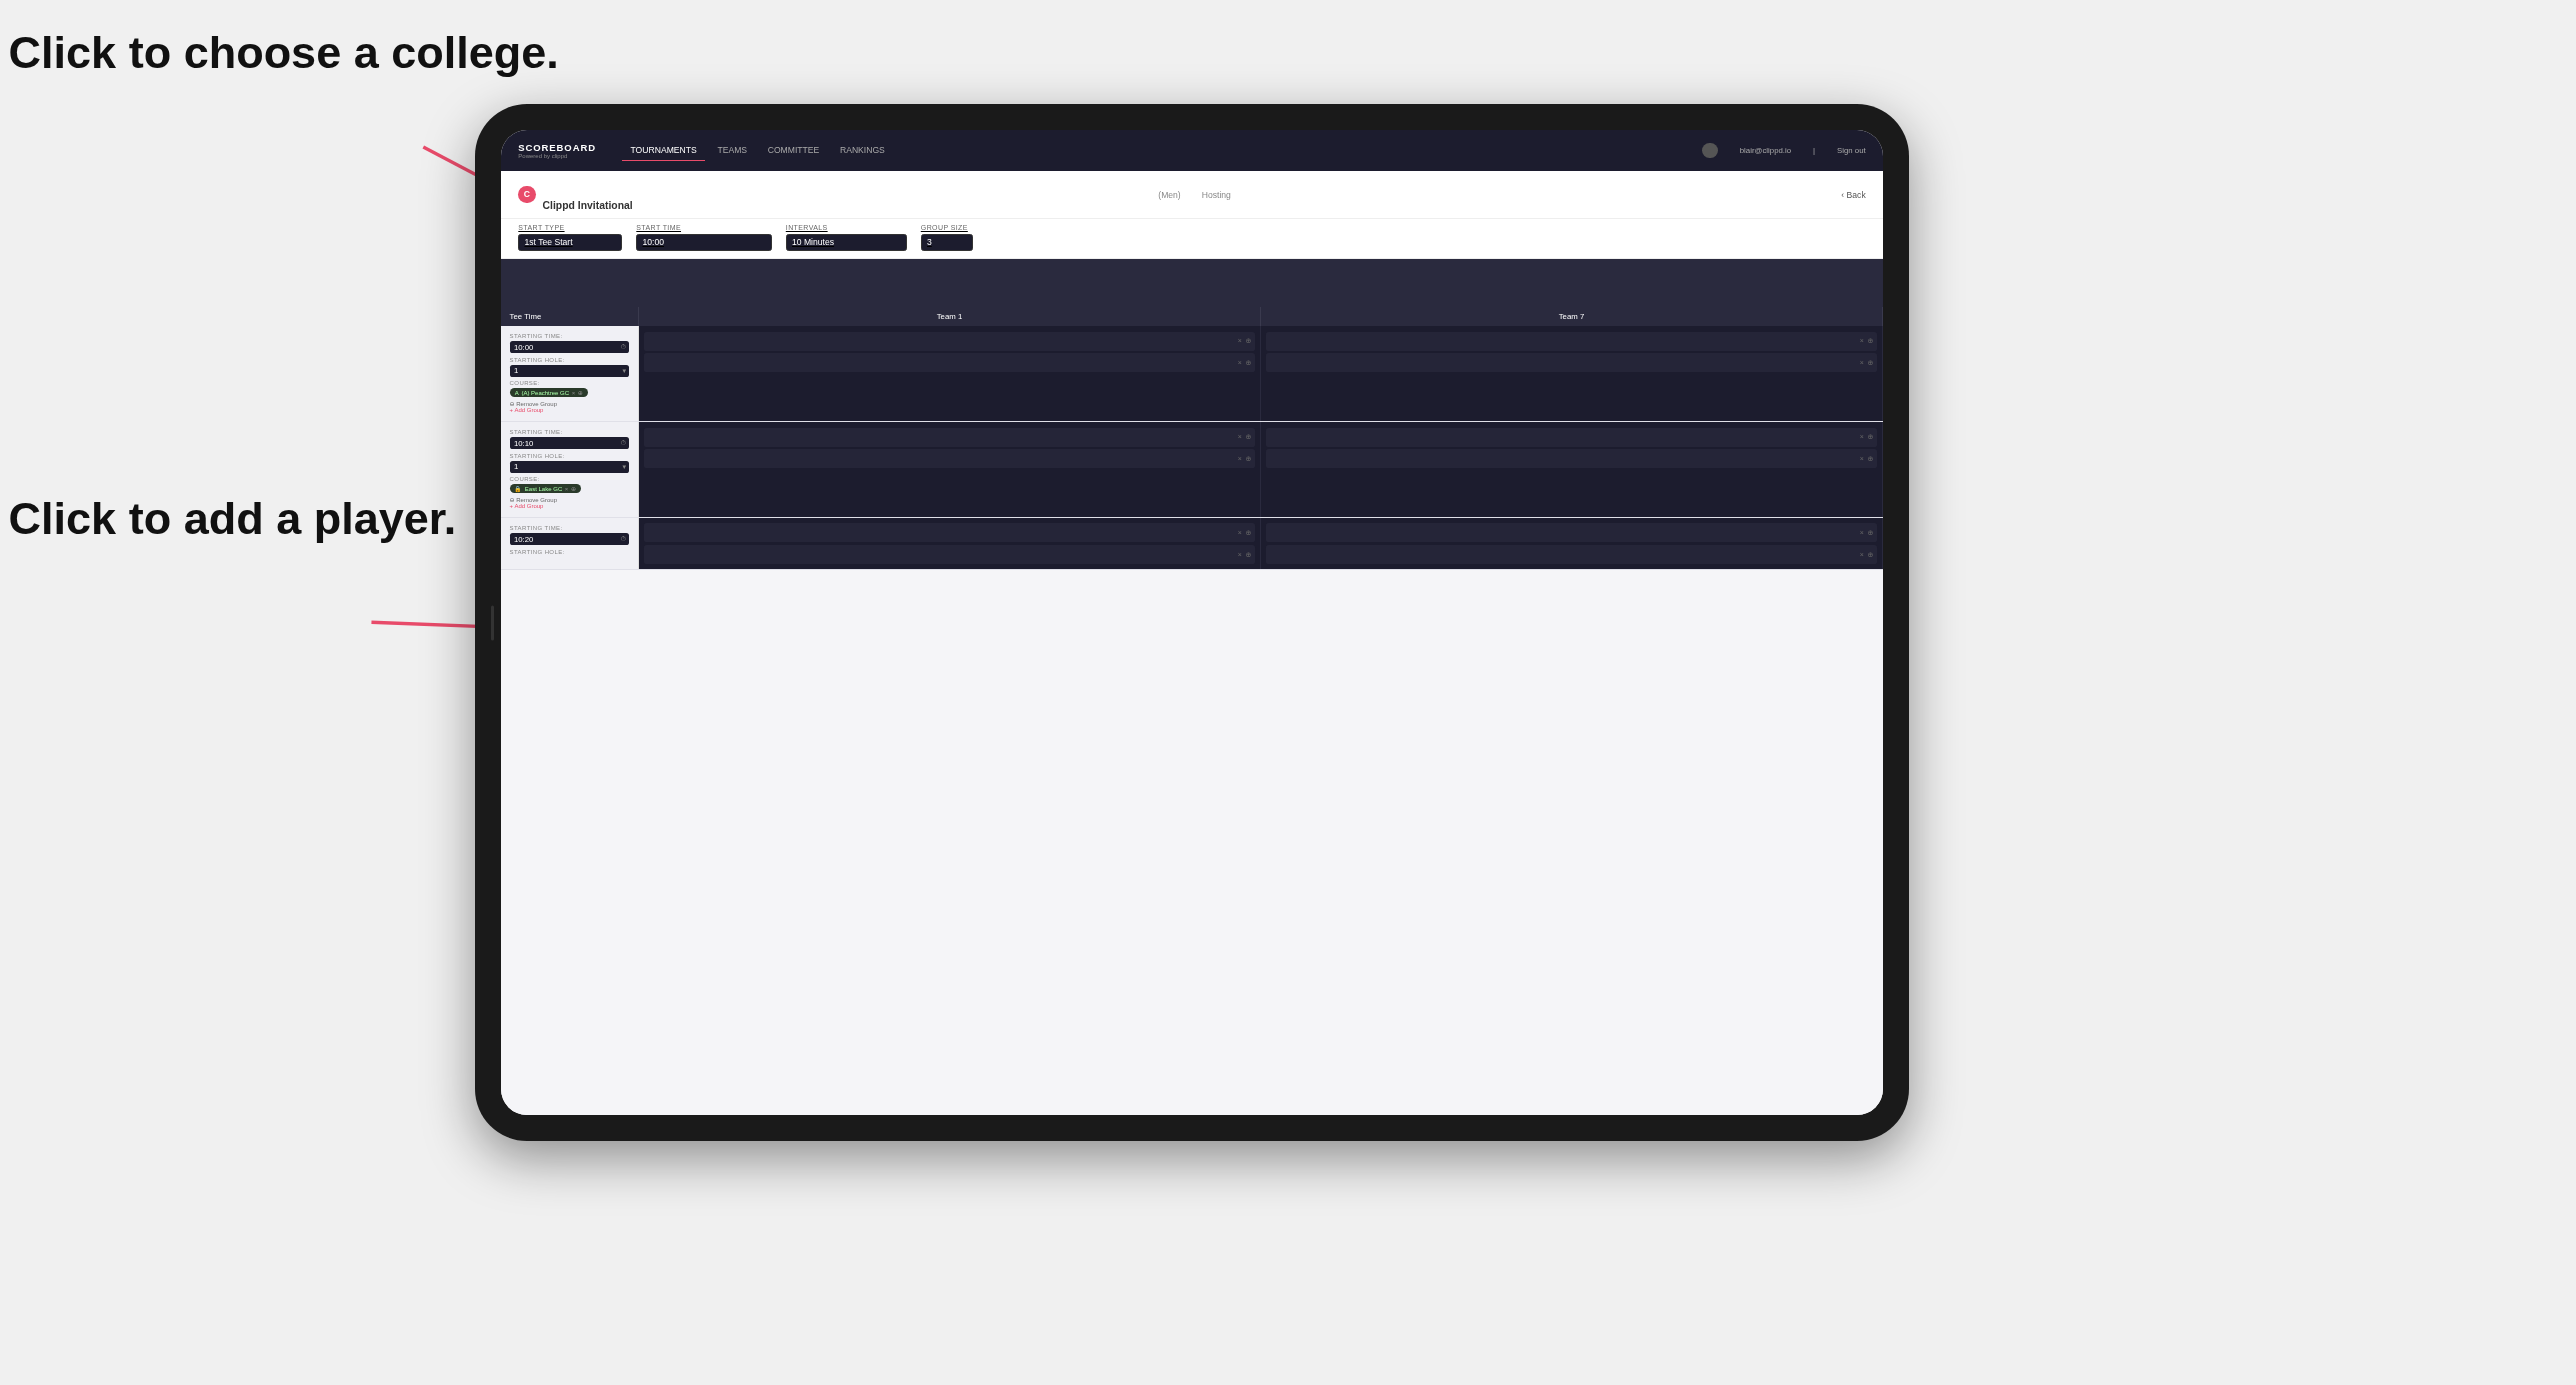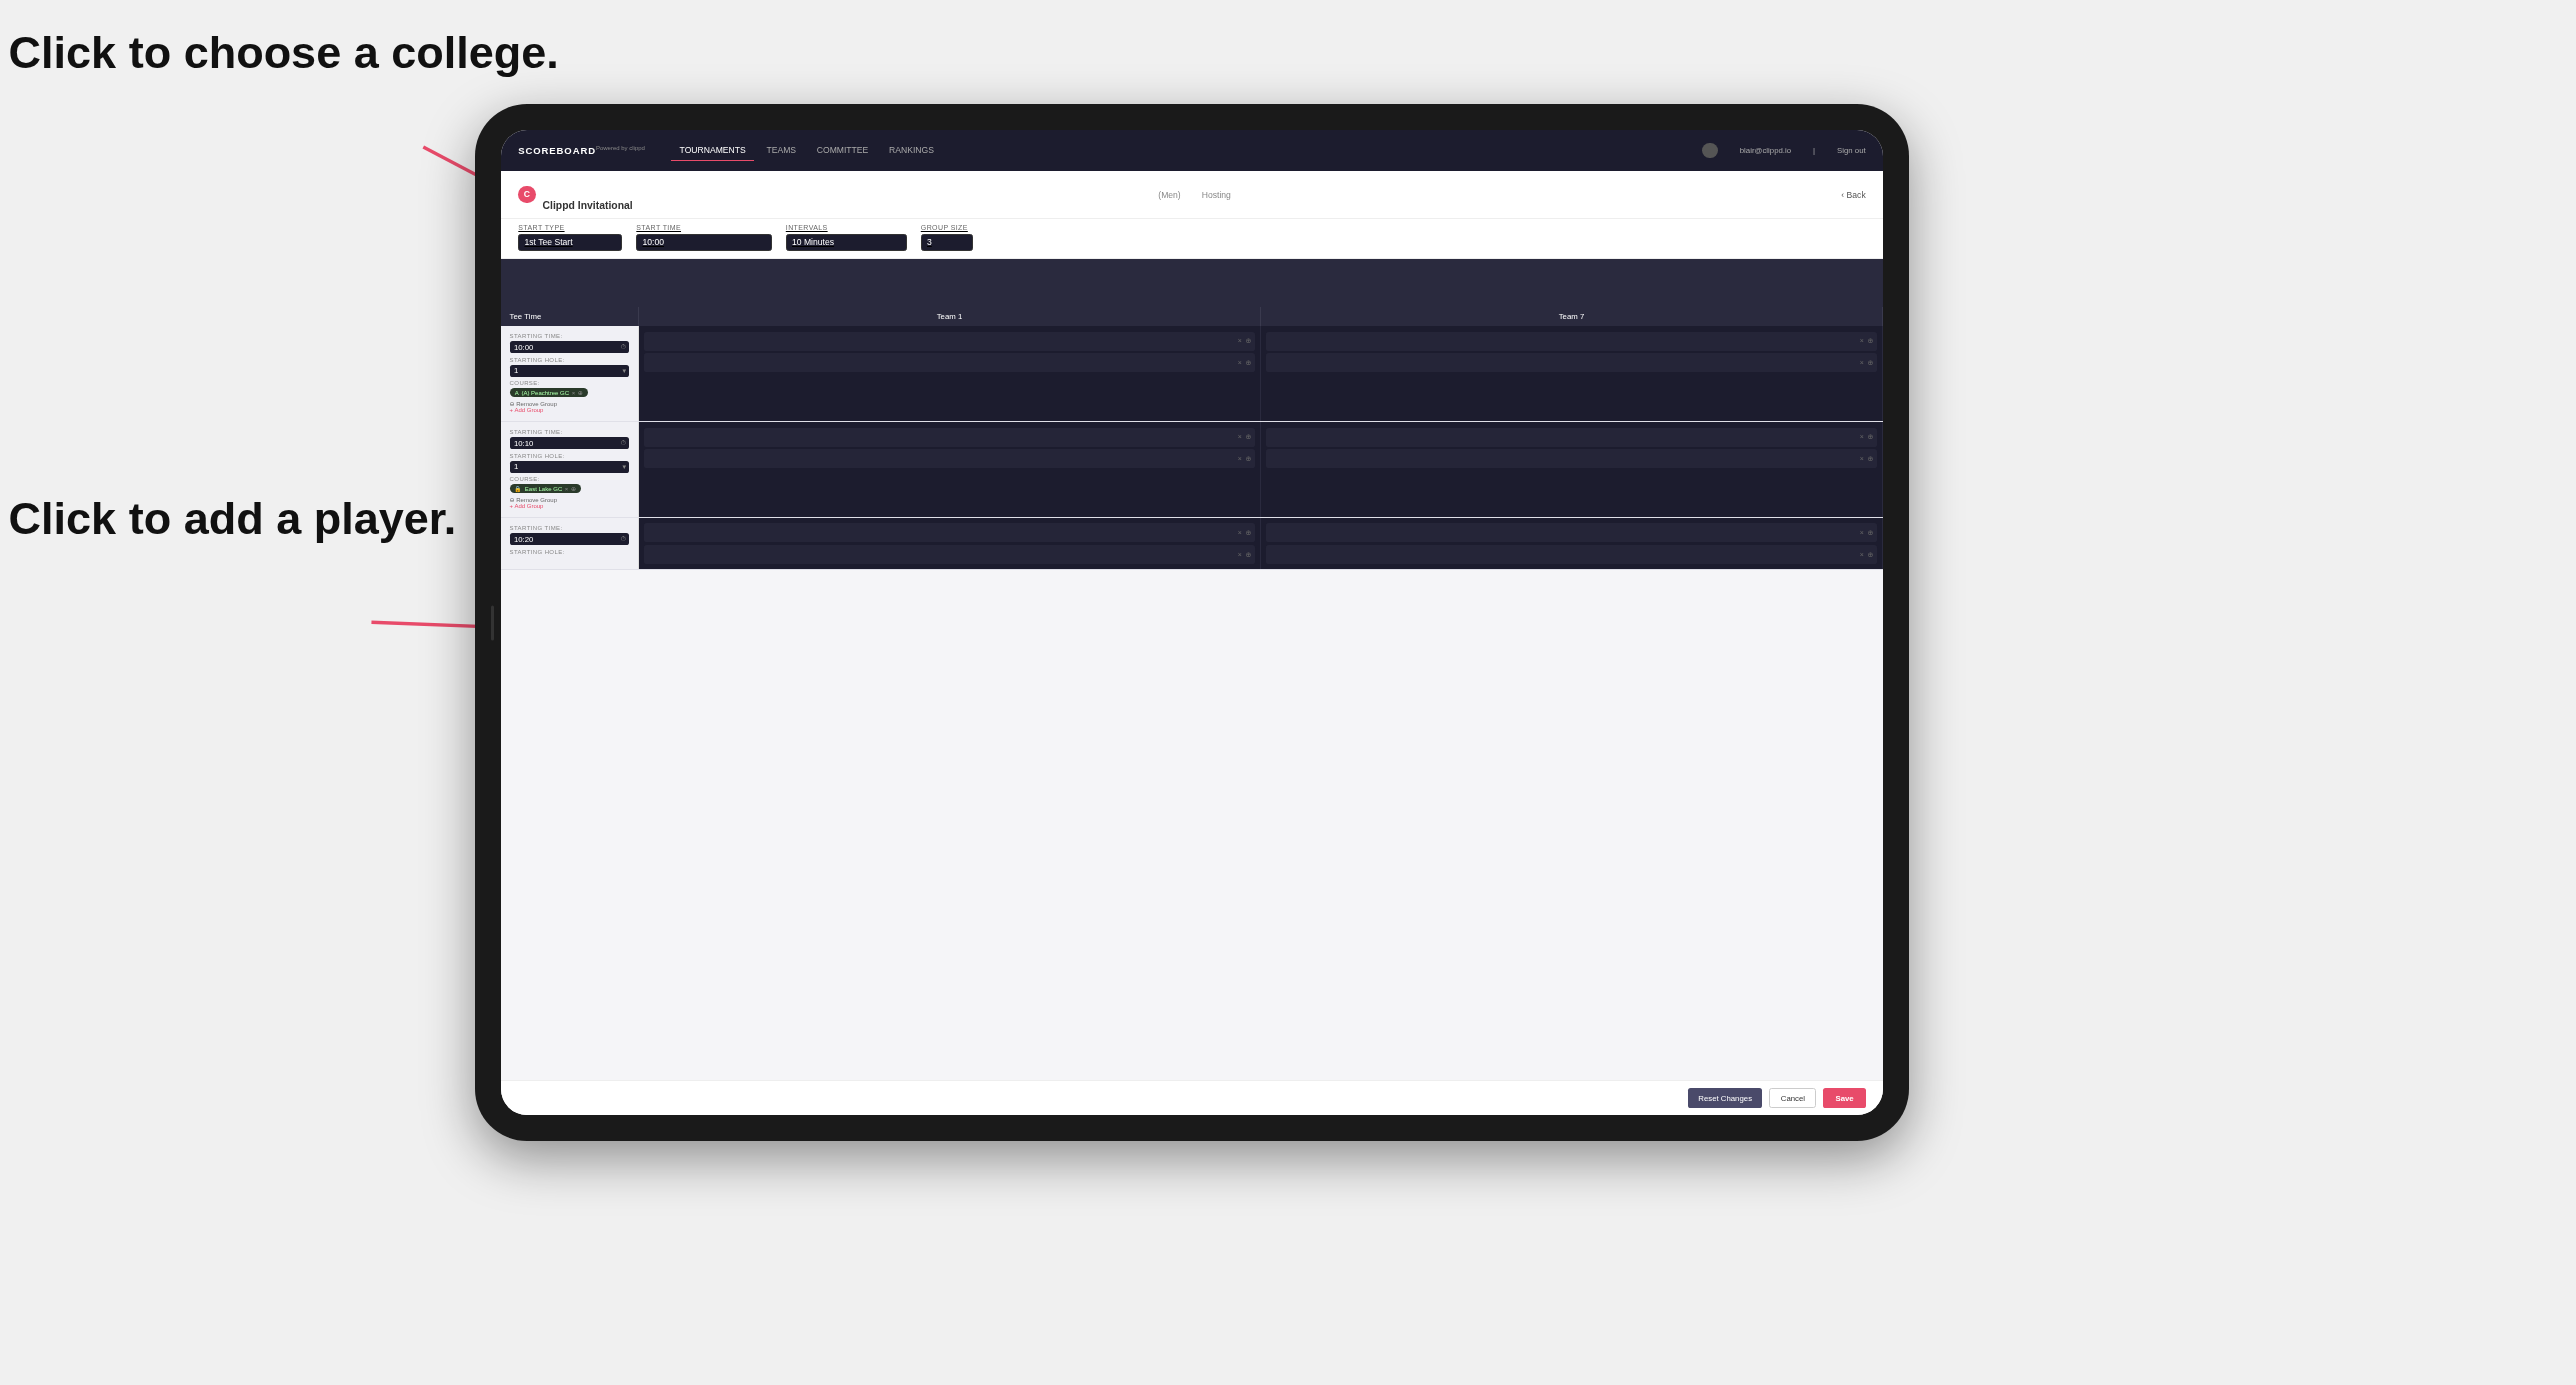--- a/index.html
+++ b/index.html
@@ -59,21 +59,21 @@
     .nav-bar {
       background: #1c1c2e;
       display: flex;
       align-items: center;
       padding: 0 17.3px;
       height: 41px;
       flex-shrink: 0;
     }
     .nav-logo {
       display: flex;
-      flex-direction: row;
+      flex-direction: column;
       margin-right: 26px;
     }
     .nav-logo-title {
       color: #fff;
       font-size: 9.5px;
       font-weight: 700;
       letter-spacing: 0.9px;
     }
     .nav-logo-sub {
       color: #888;
@@ -612,21 +612,16 @@
             <div class="player-slot-actions">
               <span class="player-slot-action">×</span>
               <span class="player-slot-action">⊕</span>
             </div>
           </div>
         </div>
       </div>
 
     </div>
 
-    <div class="footer">
-      <button class="btn-reset">Reset Changes</button>
-      <button class="btn-cancel">Cancel</button>
-      <button class="btn-save">Save</button>
-    </div>
 
   </div>
 </div>
 
 
 </body></html>

